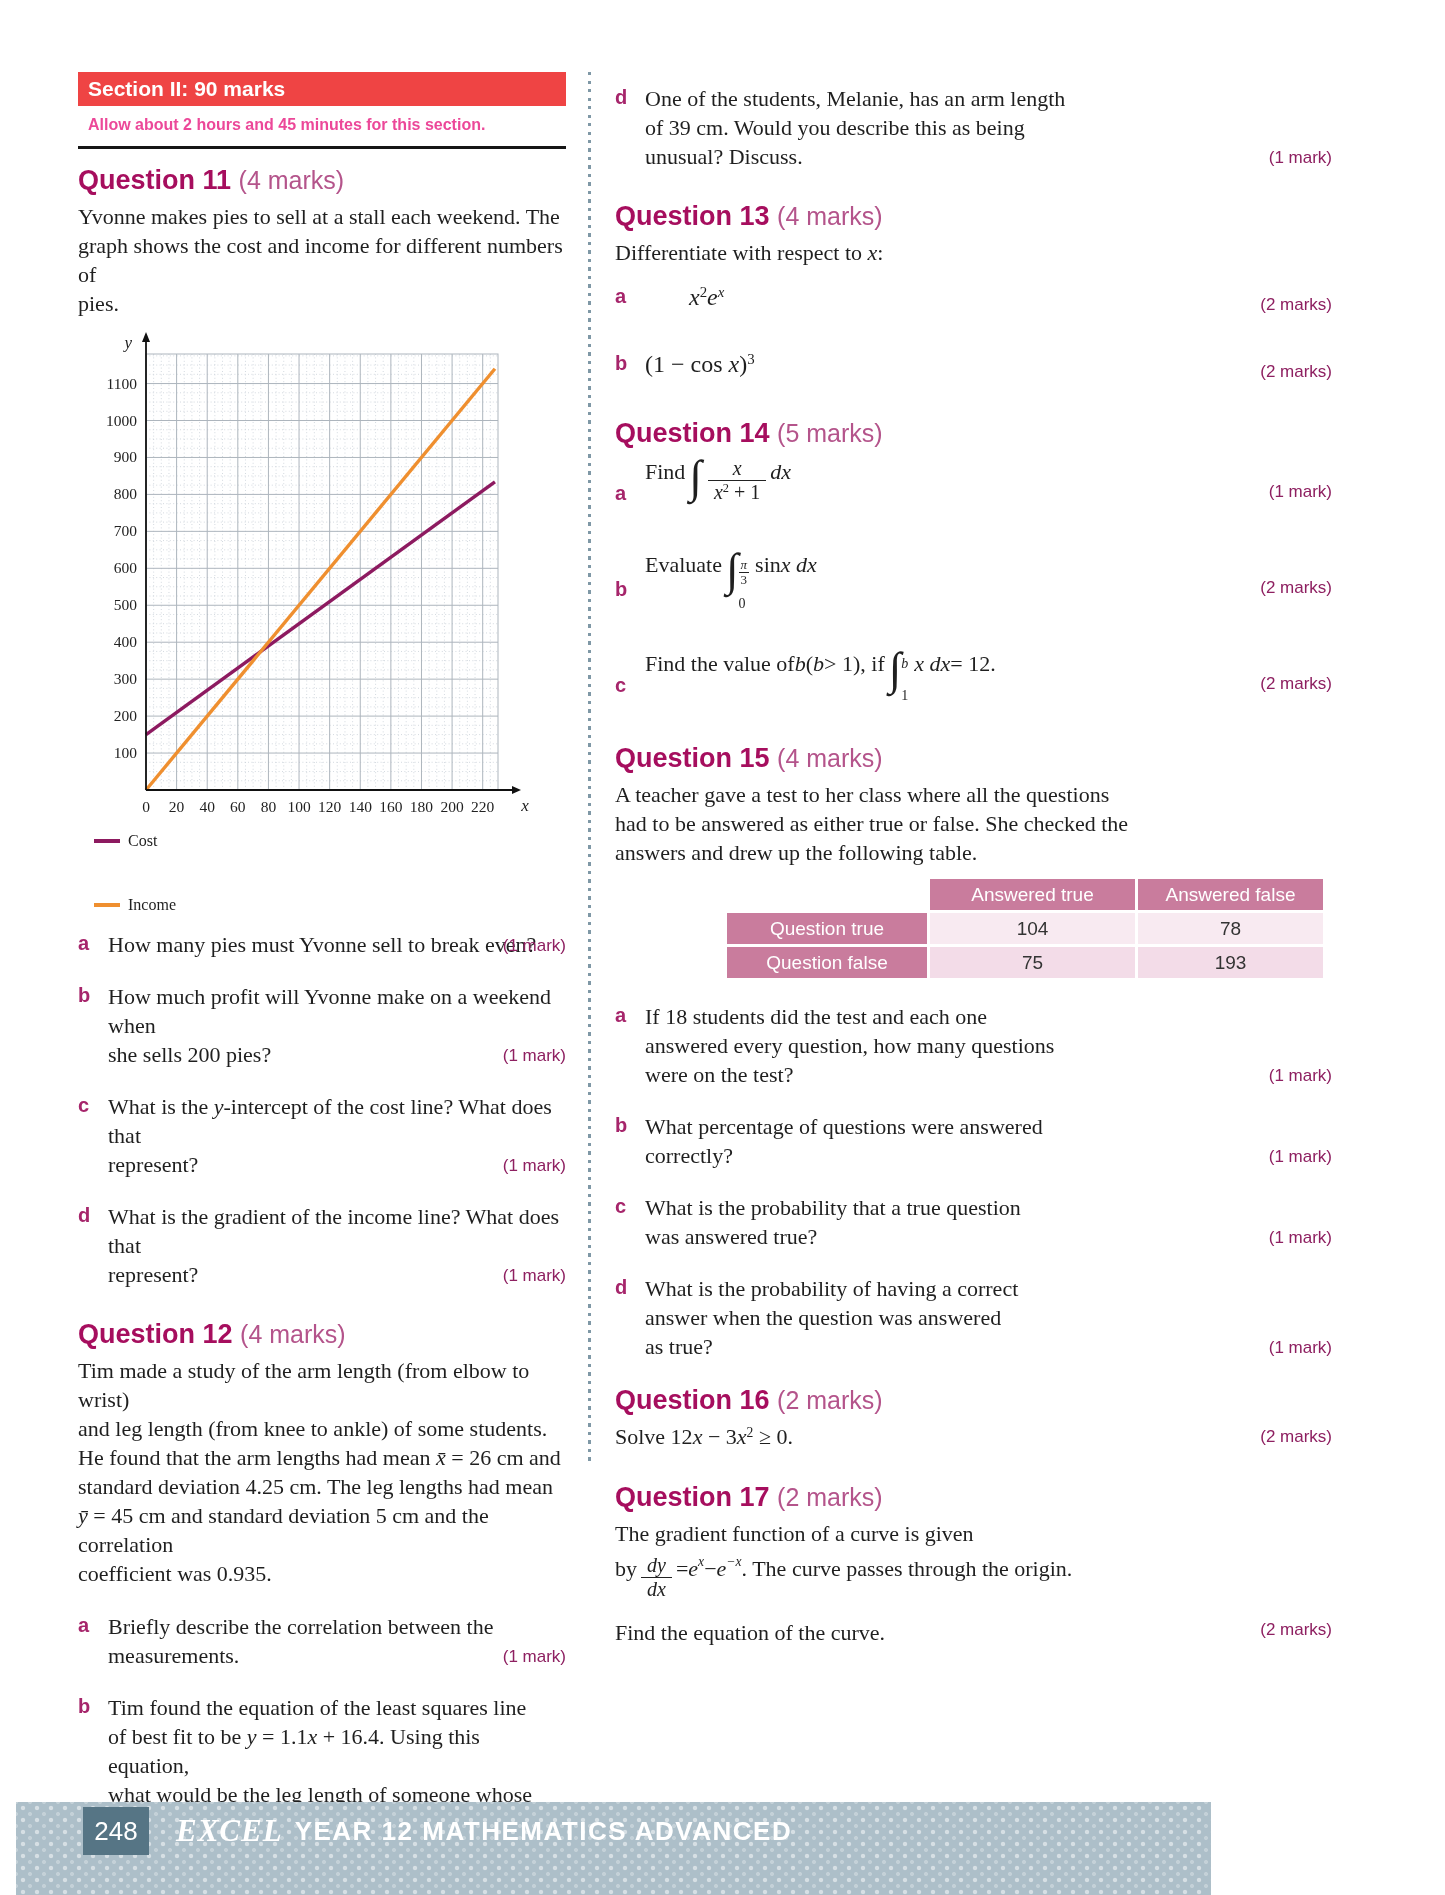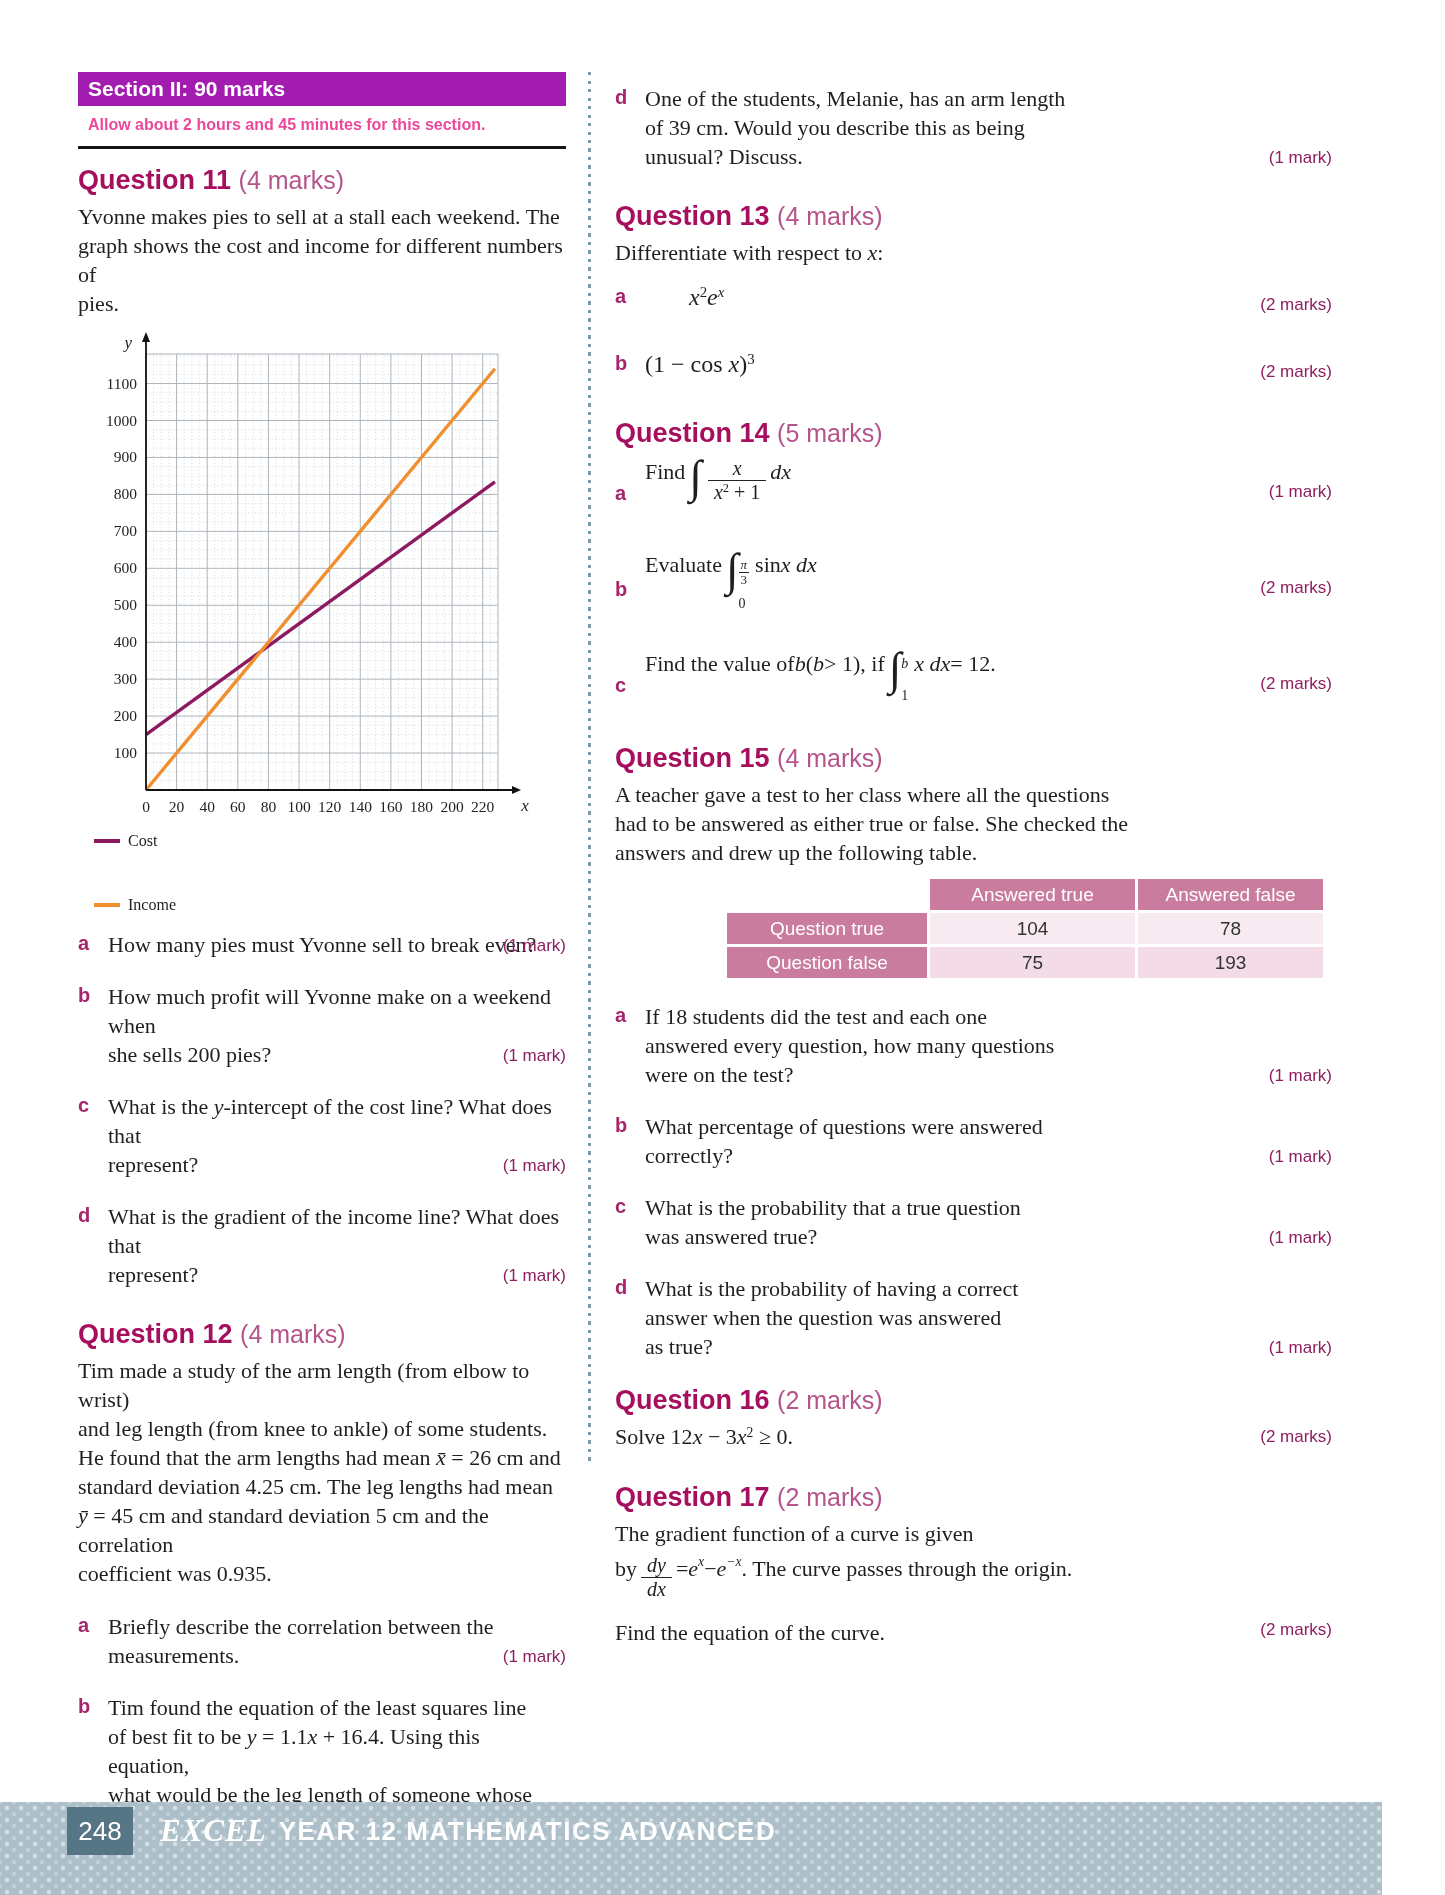--- a/index.html
+++ b/index.html
@@ -6,21 +6,21 @@
   html,body { width:1445px; height:1895px; background:#ffffff; }
   body { position:relative; font-family:"Liberation Serif", serif; color:#1f1f1f; }
 
   .content { position:absolute; top:72px; left:78px; display:flex; }
   .col-left { width:488px; flex:0 0 488px; }
   .divider { flex:0 0 3px; width:3px; height:1390px; margin-left:22px; margin-right:24px;
              background-image:repeating-linear-gradient(to bottom,#7f98a6 0 3.2px, transparent 3.2px 8.5px); }
   .col-right { width:717px; flex:0 0 717px; }
 
   
-  .banner { height:34px; background:#a21caf; color:#fff; font-family:"Liberation Sans",sans-serif;
+  .banner { height:34px; background:#ef4444; color:#fff; font-family:"Liberation Sans",sans-serif;
             font-weight:bold; font-size:21px; line-height:34px; padding-left:10px; }
   .subtitle { margin:10px 0 0 10px; font-family:"Liberation Sans",sans-serif; font-weight:bold;
               font-size:16px; color:#ec4899; }
   .rule { margin-top:12px; height:3px; background:#161616; }
 
   
   .qhead { font-family:"Liberation Sans",sans-serif; font-weight:bold; font-size:27px; color:#a60e5e; }
   .qhead .qmarks { font-weight:normal; font-size:25px; color:#b4548b; }
 
   .bodytext { font-size:22px; line-height:29px; }
@@ -69,21 +69,21 @@
   .thead, .tlabel { background:#c97c9d; color:#fff; }
   .tdata1 { background:#f8eaf1; color:#333; }
   .tdata2 { background:#f3dce8; color:#333; }
 
   
   .mt6{margin-top:6px;} .mt8{margin-top:8px;} .mt12{margin-top:12px;} .mt14{margin-top:24px;}
   .mt16{margin-top:16px;} .mt24{margin-top:24px;} .mt28{margin-top:28px;} .mt30{margin-top:30px;}
   .qline { position:relative; } .minh70{min-height:70px;} .minh76{min-height:76px;} .minh44{min-height:44px;}
 
   
-  .footer { position:absolute; left:0; top:1802px; width:1382px; height:93px;
+  .footer { position:absolute; left:16px; top:1802px; width:1195px; height:93px;
             background-color:#adbfc9;
             background-image:radial-gradient(circle, rgba(255,255,255,.5) 1.8px, rgba(255,255,255,0) 2.6px),
                              radial-gradient(circle, rgba(255,255,255,.28) 1.6px, rgba(255,255,255,0) 2.4px);
             background-size:14px 12px, 14px 12px; background-position:0 0, 7px 6px; }
   .page-box { position:absolute; left:67px; top:5px; width:66px; height:48px; background:#567585;
               color:#fff; font-family:"Liberation Sans",sans-serif; font-size:26px;
               display:flex; align-items:center; justify-content:center; }
   .footer-title { position:absolute; left:160px; top:5px; height:48px; display:flex;
                   align-items:center; color:#fff; }
   .brand { font-family:"Liberation Serif",serif; font-style:italic; font-weight:bold; font-size:31px;

